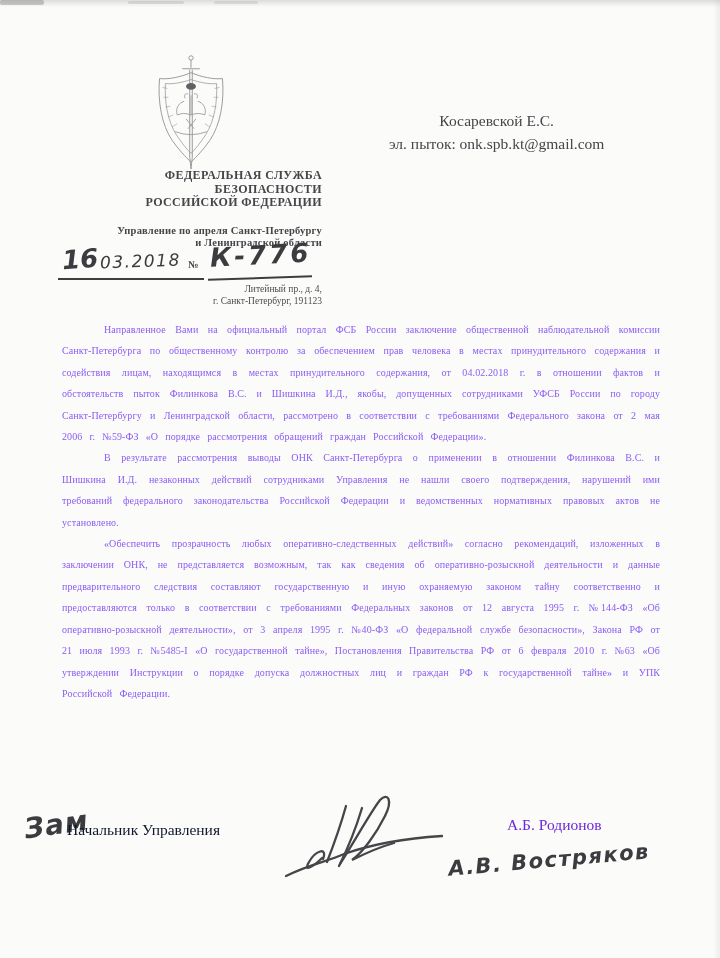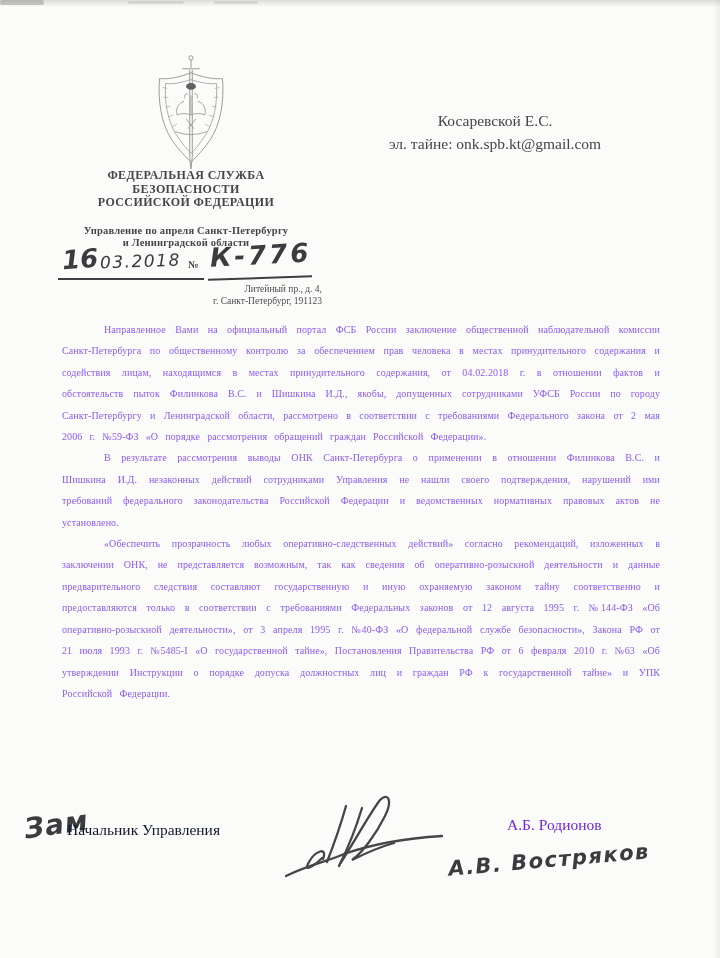--- a/index.html
+++ b/index.html
@@ -23,21 +23,21 @@
   .sm3 { top: 1px; left: 214px; width: 44px; height: 3px; opacity: .45; }
   .scan-right {
     position: absolute; top: 0; bottom: 0; right: 0; width: 7px;
     background: linear-gradient(to left, rgba(170,170,170,0.18), rgba(255,255,255,0));
   }
   
   .emblem { position: absolute; left: 146px; top: 54px; width: 90px; height: 118px; }
   
   .letterhead {
     position: absolute; left: 50px; top: 169px; width: 272px;
-    text-align: center; font-weight: bold; color: #45454a;
+    text-align: right; font-weight: bold; color: #45454a;
   }
   .org-line { font-size: 12px; line-height: 13.5px; letter-spacing: 0.4px; }
   .division { margin-top: 15px; }
   .division-line { font-size: 10.5px; line-height: 12.5px; letter-spacing: 0.2px; }
   .daterow { position: absolute; left: 58px; top: 243px; width: 260px; height: 40px; }
   .hand {
     font-family: "DejaVu Sans", sans-serif;
     font-style: italic;
     color: #3b3b40;
   }
@@ -126,21 +126,21 @@
     <div class="date-underline-2"></div>
   </div>
 
   <div class="address">
     <div>Литейный пр., д. 4,</div>
     <div>г. Санкт-Петербург, 191123</div>
   </div>
 
   <div class="recipient">
     <div>Косаревской Е.С.</div>
-    <div>эл. тайне: onk.spb.kt@gmail.com</div>
+    <div>эл. пыток: onk.spb.kt@gmail.com</div>
   </div>
 
   <div class="body-text">
     <p>Направленное Вами на официальный портал ФСБ России заключение общественной наблюдательной комиссии Санкт-Петербурга по общественному контролю за обеспечением прав человека в местах принудительного содержания и содействия лицам, находящимся в местах принудительного содержания, от 04.02.2018 г. в отношении фактов и обстоятельств пыток Филинкова В.С. и Шишкина И.Д., якобы, допущенных сотрудниками УФСБ России по городу Санкт-Петербургу и Ленинградской области, рассмотрено в соответствии с требованиями Федерального закона от 2 мая 2006 г. №59-ФЗ «О порядке рассмотрения обращений граждан Российской Федерации».</p>
     <p>В результате рассмотрения выводы ОНК Санкт-Петербурга о применении в отношении Филинкова В.С. и Шишкина И.Д. незаконных действий сотрудниками Управления не нашли своего подтверждения, нарушений ими требований федерального законодательства Российской Федерации и ведомственных нормативных правовых актов не установлено.</p>
     <p>«Обеспечить прозрачность любых оперативно-следственных действий» согласно рекомендаций, изложенных в заключении ОНК, не представляется возможным, так как сведения об оперативно-розыскной деятельности и данные предварительного следствия составляют государственную и иную охраняемую законом тайну соответственно и предоставляются только в соответствии с требованиями Федеральных законов от 12 августа 1995 г. №144-ФЗ «Об оперативно-розыскной деятельности», от 3 апреля 1995 г. №40-ФЗ «О федеральной службе безопасности», Закона РФ от 21 июля 1993 г. №5485-I «О государственной тайне», Постановления Правительства РФ от 6 февраля 2010 г. №63 «Об утверждении Инструкции о порядке допуска должностных лиц и граждан РФ к государственной тайне» и УПК Российской Федерации.</p>
   </div>
 
   <span class="hand hand-prefix">Зам</span>
   <span class="sign-title">Начальник Управления</span>

